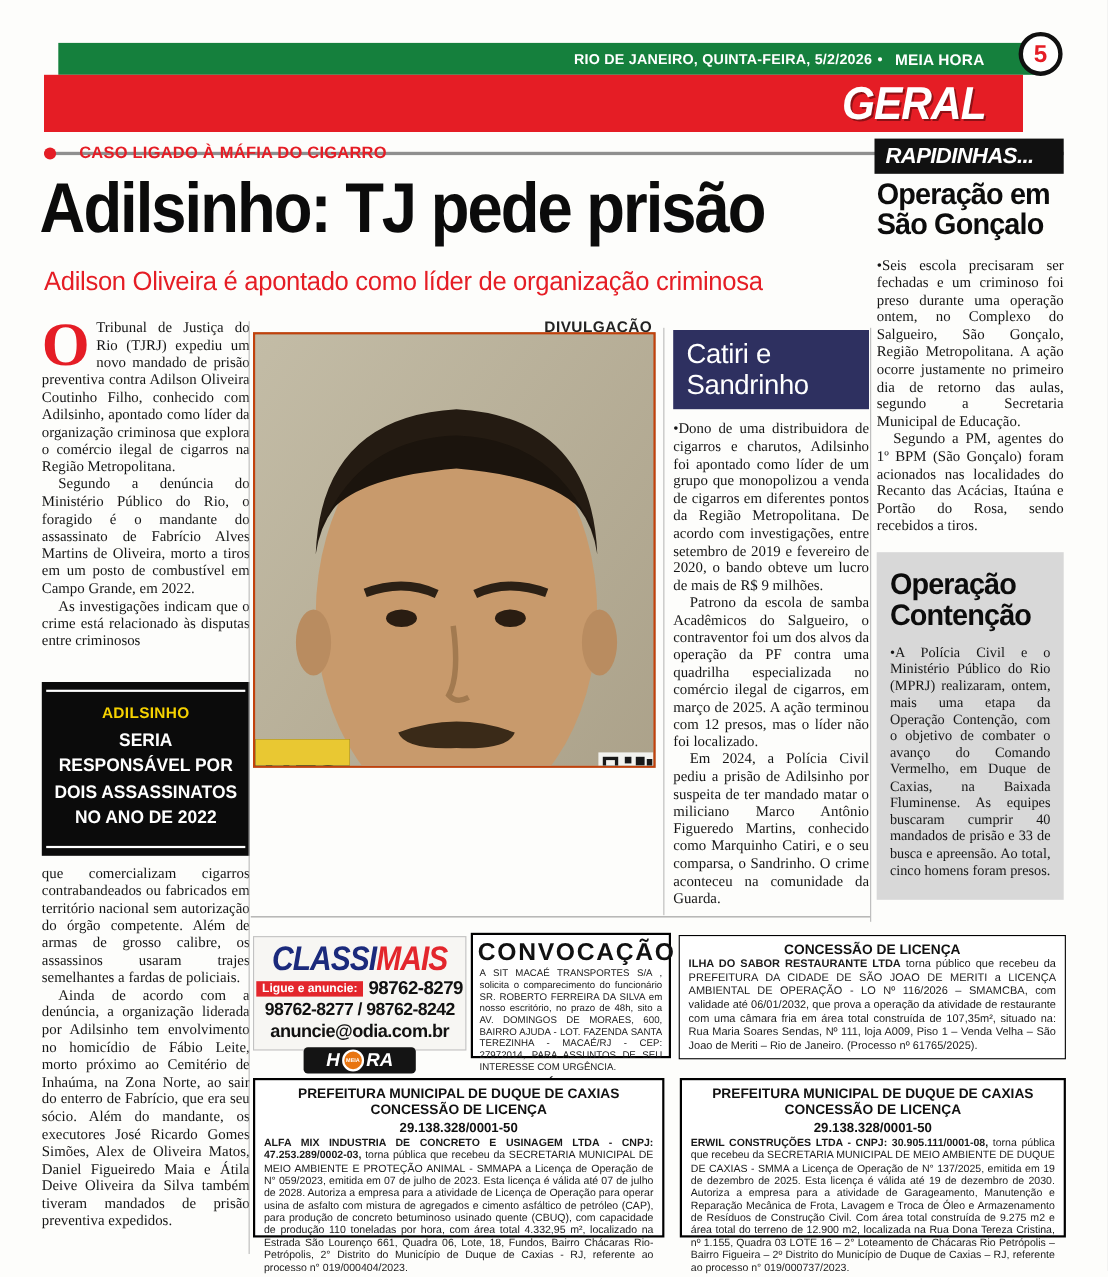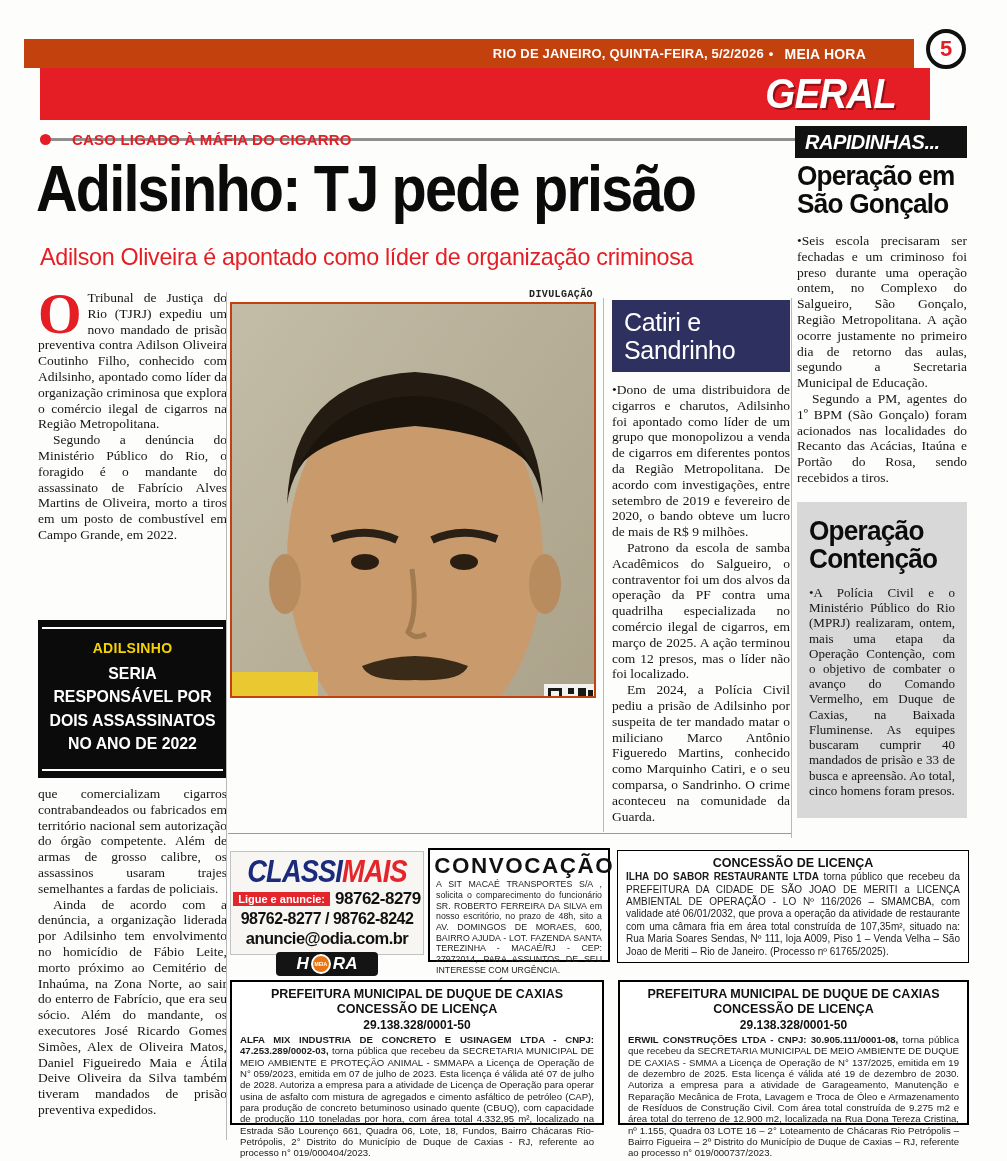--- a/index.html
+++ b/index.html
@@ -4,22 +4,22 @@
 <style>
   * { margin:0; padding:0; box-sizing:border-box; }
   html,body { background:#e8e8e8; }
   #page {
     position:relative; width:1007px; height:1161px; margin:0 auto;
     background:#fdfdfb; overflow:hidden;
     font-family:"Liberation Sans", sans-serif; color:#111;
   }
   
   .topbar {
-    position:absolute; left:24px; top:39px; width:890px; height:29px;
-    background:#c2410c; color:#fff; display:flex; align-items:center;
+    position:absolute; left:53px; top:39px; width:890px; height:29px;
+    background:#15803d; color:#fff; display:flex; align-items:center;
     justify-content:flex-end; padding-right:48px;
     font-weight:bold; font-size:13px; letter-spacing:.2px;
   }
   .topbar .brand { margin-left:6px; font-size:14px; }
   .topbar .dot { margin:0 5px; color:#fff; }
   .page-badge {
     position:absolute; left:926px; top:29px; width:40px; height:40px;
     background:#fff; border:4px solid #101010; border-radius:50%;
     display:flex; align-items:center; justify-content:center;
     font-weight:bold; font-size:22px; color:#e51d25; z-index:5;
@@ -71,21 +71,21 @@
     position:absolute; left:38px; top:620px; width:189px; height:158px;
     background:#0b0b0b; text-align:center; padding-top:20px;
   }
   .quote-box:before, .quote-box:after {
     content:""; position:absolute; left:4px; right:4px; height:2px; background:#fff;
   }
   .quote-box:before { top:7px; } .quote-box:after { bottom:7px; }
   .quote-title { color:#f6d200; font-weight:bold; font-size:14px; letter-spacing:.3px; margin-bottom:6px; }
   .quote-body { color:#fff; font-weight:bold; font-size:16.5px; line-height:1.42; transform:scaleX(.96); transform-origin:center; padding:0 8px; }
   
-  .credit { position:absolute; left:230px; top:289px; width:363px; text-align:right; font-weight:bold; font-size:10px; letter-spacing:.4px; color:#222;font-family:Liberation Mono, monospace; }
+  .credit { position:absolute; left:230px; top:289px; width:363px; text-align:right; font-weight:bold; font-size:14px; letter-spacing:.4px; color:#222; }
   .photo { position:absolute; left:230px; top:302px; width:366px; height:396px; border:2px solid #c2410c; background:#b5ad96; overflow:hidden; }
   .caption { position:absolute; left:230px; top:807px; width:366px; font-weight:bold; font-size:14.5px; letter-spacing:-.2px; color:#101010; }
   
   .vrule { position:absolute; width:1px; background:#b9b9b9; }
   .hrule { position:absolute; height:1px; background:#9a9a9a; }
   
   .navy-box {
     position:absolute; left:612px; top:300px; width:178px; height:72px;
     background:#2e3060; color:#fff; font-size:25px; line-height:1.12;
     padding:8px 12px; letter-spacing:-.3px;
@@ -152,20 +152,21 @@
   <div class="rapid-box">
     <span>RAPIDINHAS...</span>
   </div>
 
   <div class="headline">Adilsinho: TJ pede prisão</div>
   <div class="subhead">Adilson Oliveira é apontado como líder de organização criminosa</div>
 
   <div class="col-left1 serif">
     <p><span class="dropcap">O</span><span>Tribunal de Justiça do Rio (TJRJ) expediu um novo mandado de prisão preventiva contra Adilson Oliveira Coutinho Filho, conhecido com Adilsinho, apontado como líder da organização criminosa que explora o comércio ilegal de cigarros na Região Metropolitana.</span></p>
     <p class="ind">Segundo a denúncia do Ministério Público do Rio, o foragido é o mandante do assassinato de Fabrício Alves Martins de Oliveira, morto a tiros em um posto de combustível em Campo Grande, em 2022.</p>
+    <p class="ind">As investigações indicam que o crime está relacionado às disputas entre criminosos</p>
   </div>
 
   <div class="quote-box">
     <div class="quote-title">ADILSINHO</div>
     <div class="quote-body">SERIA RESPONSÁVEL POR DOIS ASSASSINATOS NO ANO DE 2022</div>
   </div>
 
   <div class="col-left2 serif">
     <p>que comercializam cigarros contrabandeados ou fabricados em território nacional sem autorização do órgão competente. Além de armas de grosso calibre, os assassinos usaram trajes semelhantes a fardas de policiais.</p>
     <p class="ind">Ainda de acordo com a denúncia, a organização liderada por Adilsinho tem envolvimento no homicídio de Fábio Leite, morto próximo ao Cemitério de Inhaúma, na Zona Norte, ao sair do enterro de Fabrício, que era seu sócio. Além do mandante, os executores José Ricardo Gomes Simões, Alex de Oliveira Matos, Daniel Figueiredo Maia e Átila Deive Oliveira da Silva também tiveram mandados de prisão preventiva expedidos.</p>

